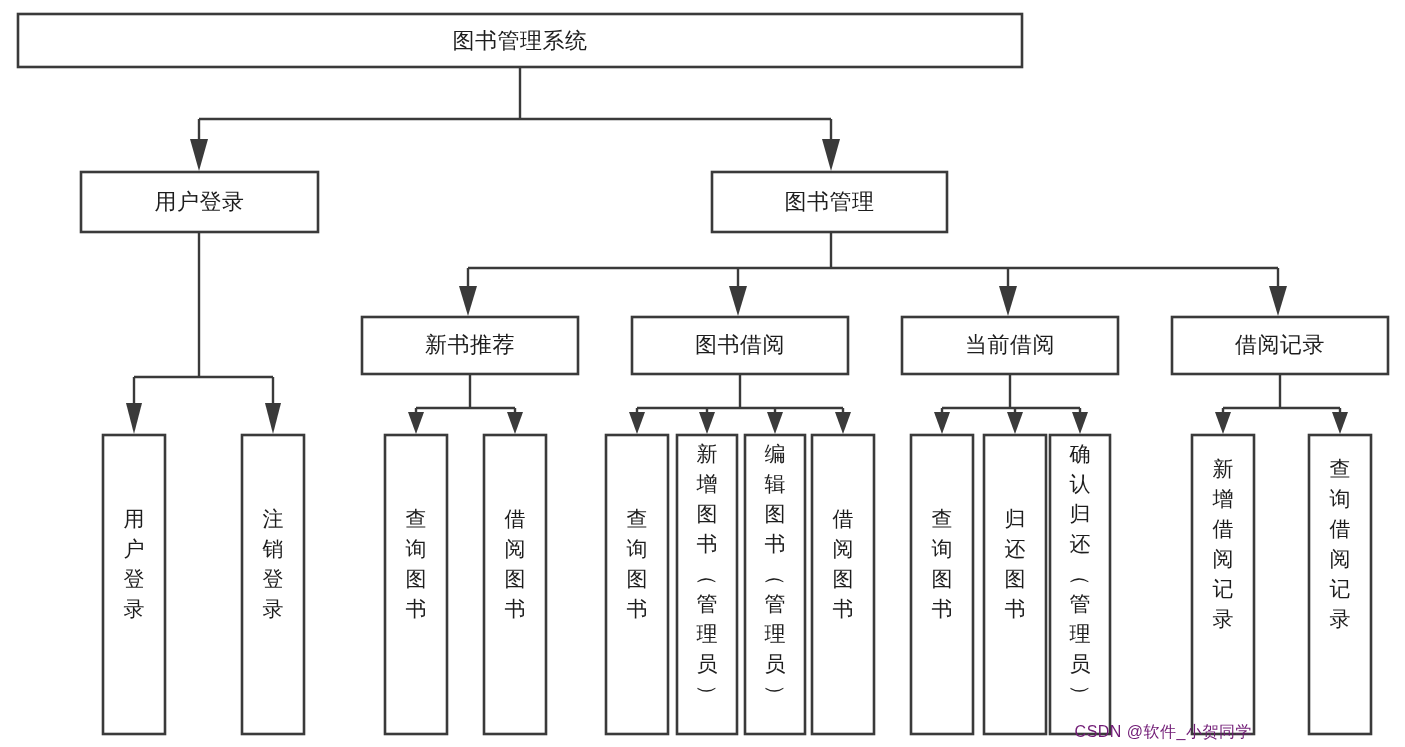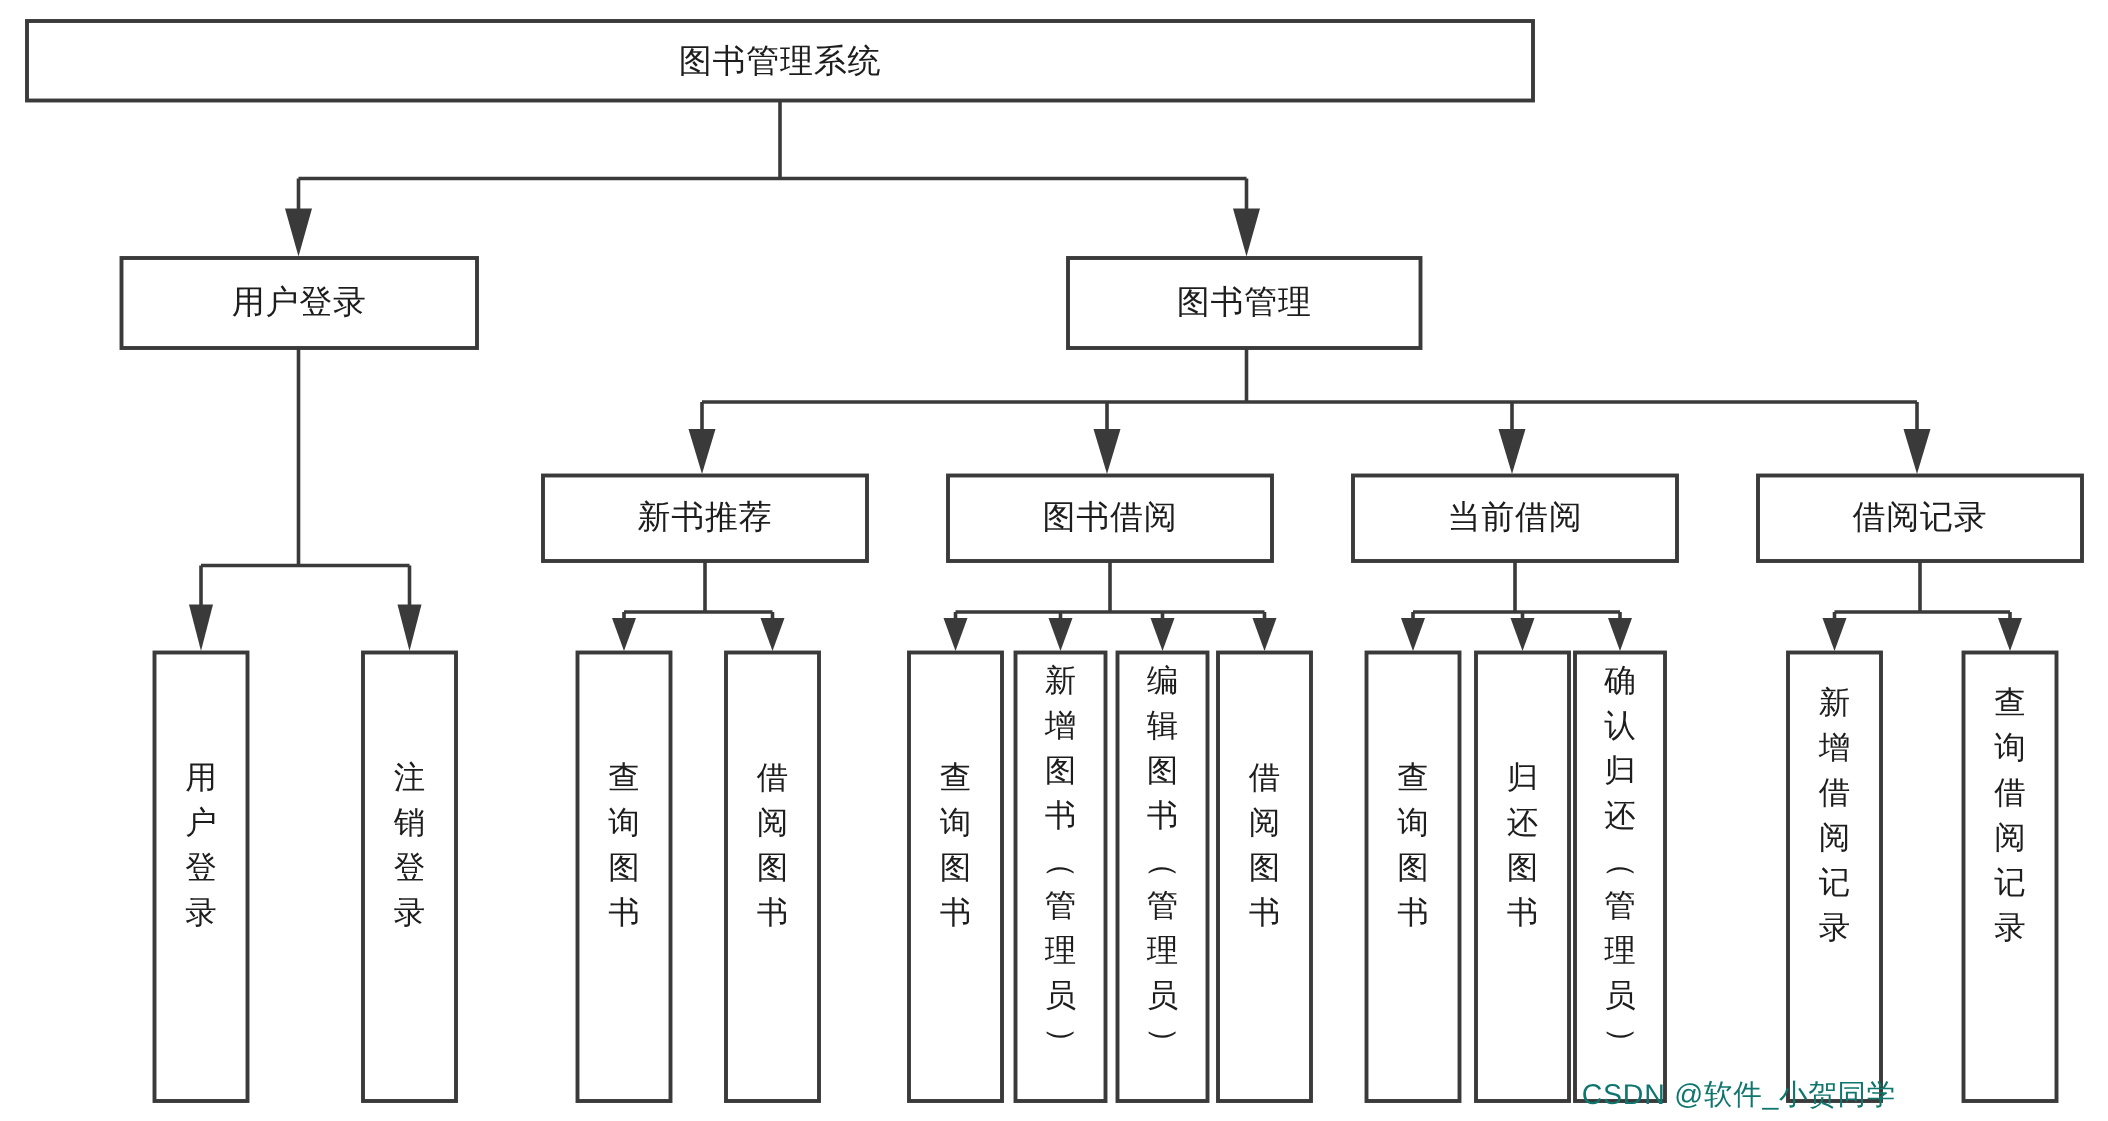--- a/index.html
+++ b/index.html
@@ -54,25 +54,25 @@
   }
   .node-label-v {
     font-family: "Liberation Sans", "DejaVu Sans", sans-serif;
     font-size: 21px;
     fill: #1d1d1d;
     text-anchor: middle;
     letter-spacing: 0px;
   }
   .watermark-text {
     position: absolute;
-    right: 10px;
+    right: 22px;
     bottom: 4px;
     font-family: "Liberation Sans", "DejaVu Sans", sans-serif;
-    font-size: 19px;
-    color: #0f766e;
+    font-size: 16px;
+    color: #701a75;
     white-space: nowrap;
     user-select: none;
     letter-spacing: 0.5px;
   }
 </style>
 </head>
 <body>
 
 <div id="diagram-root">
 

